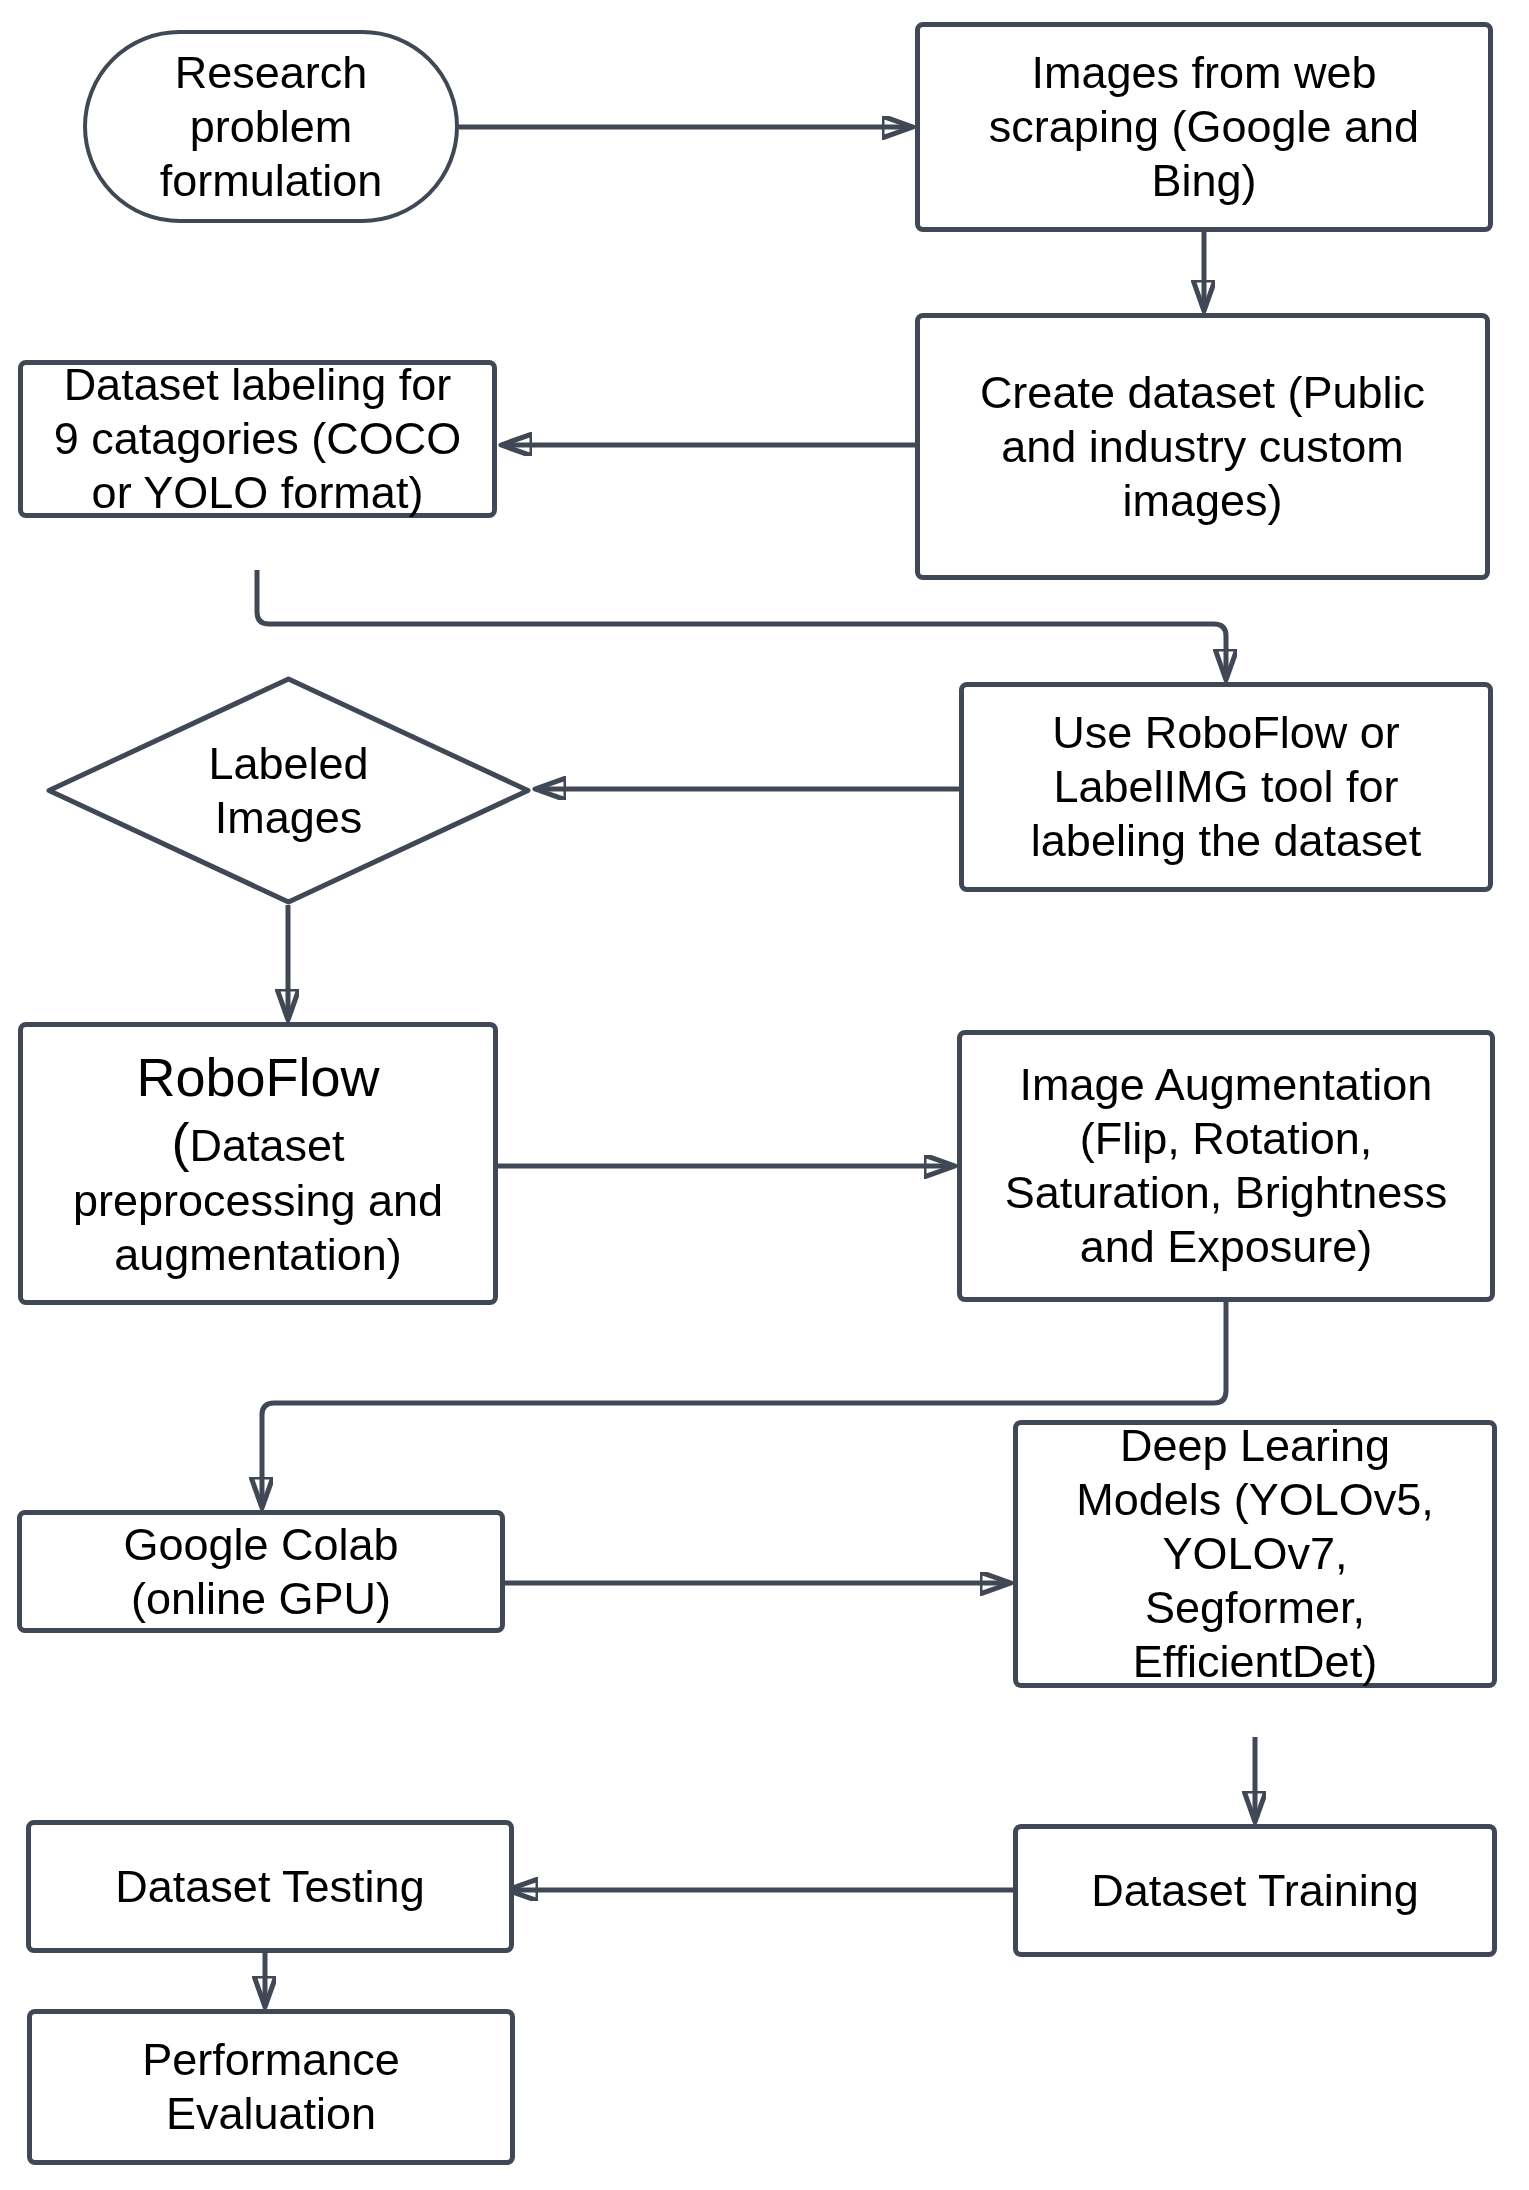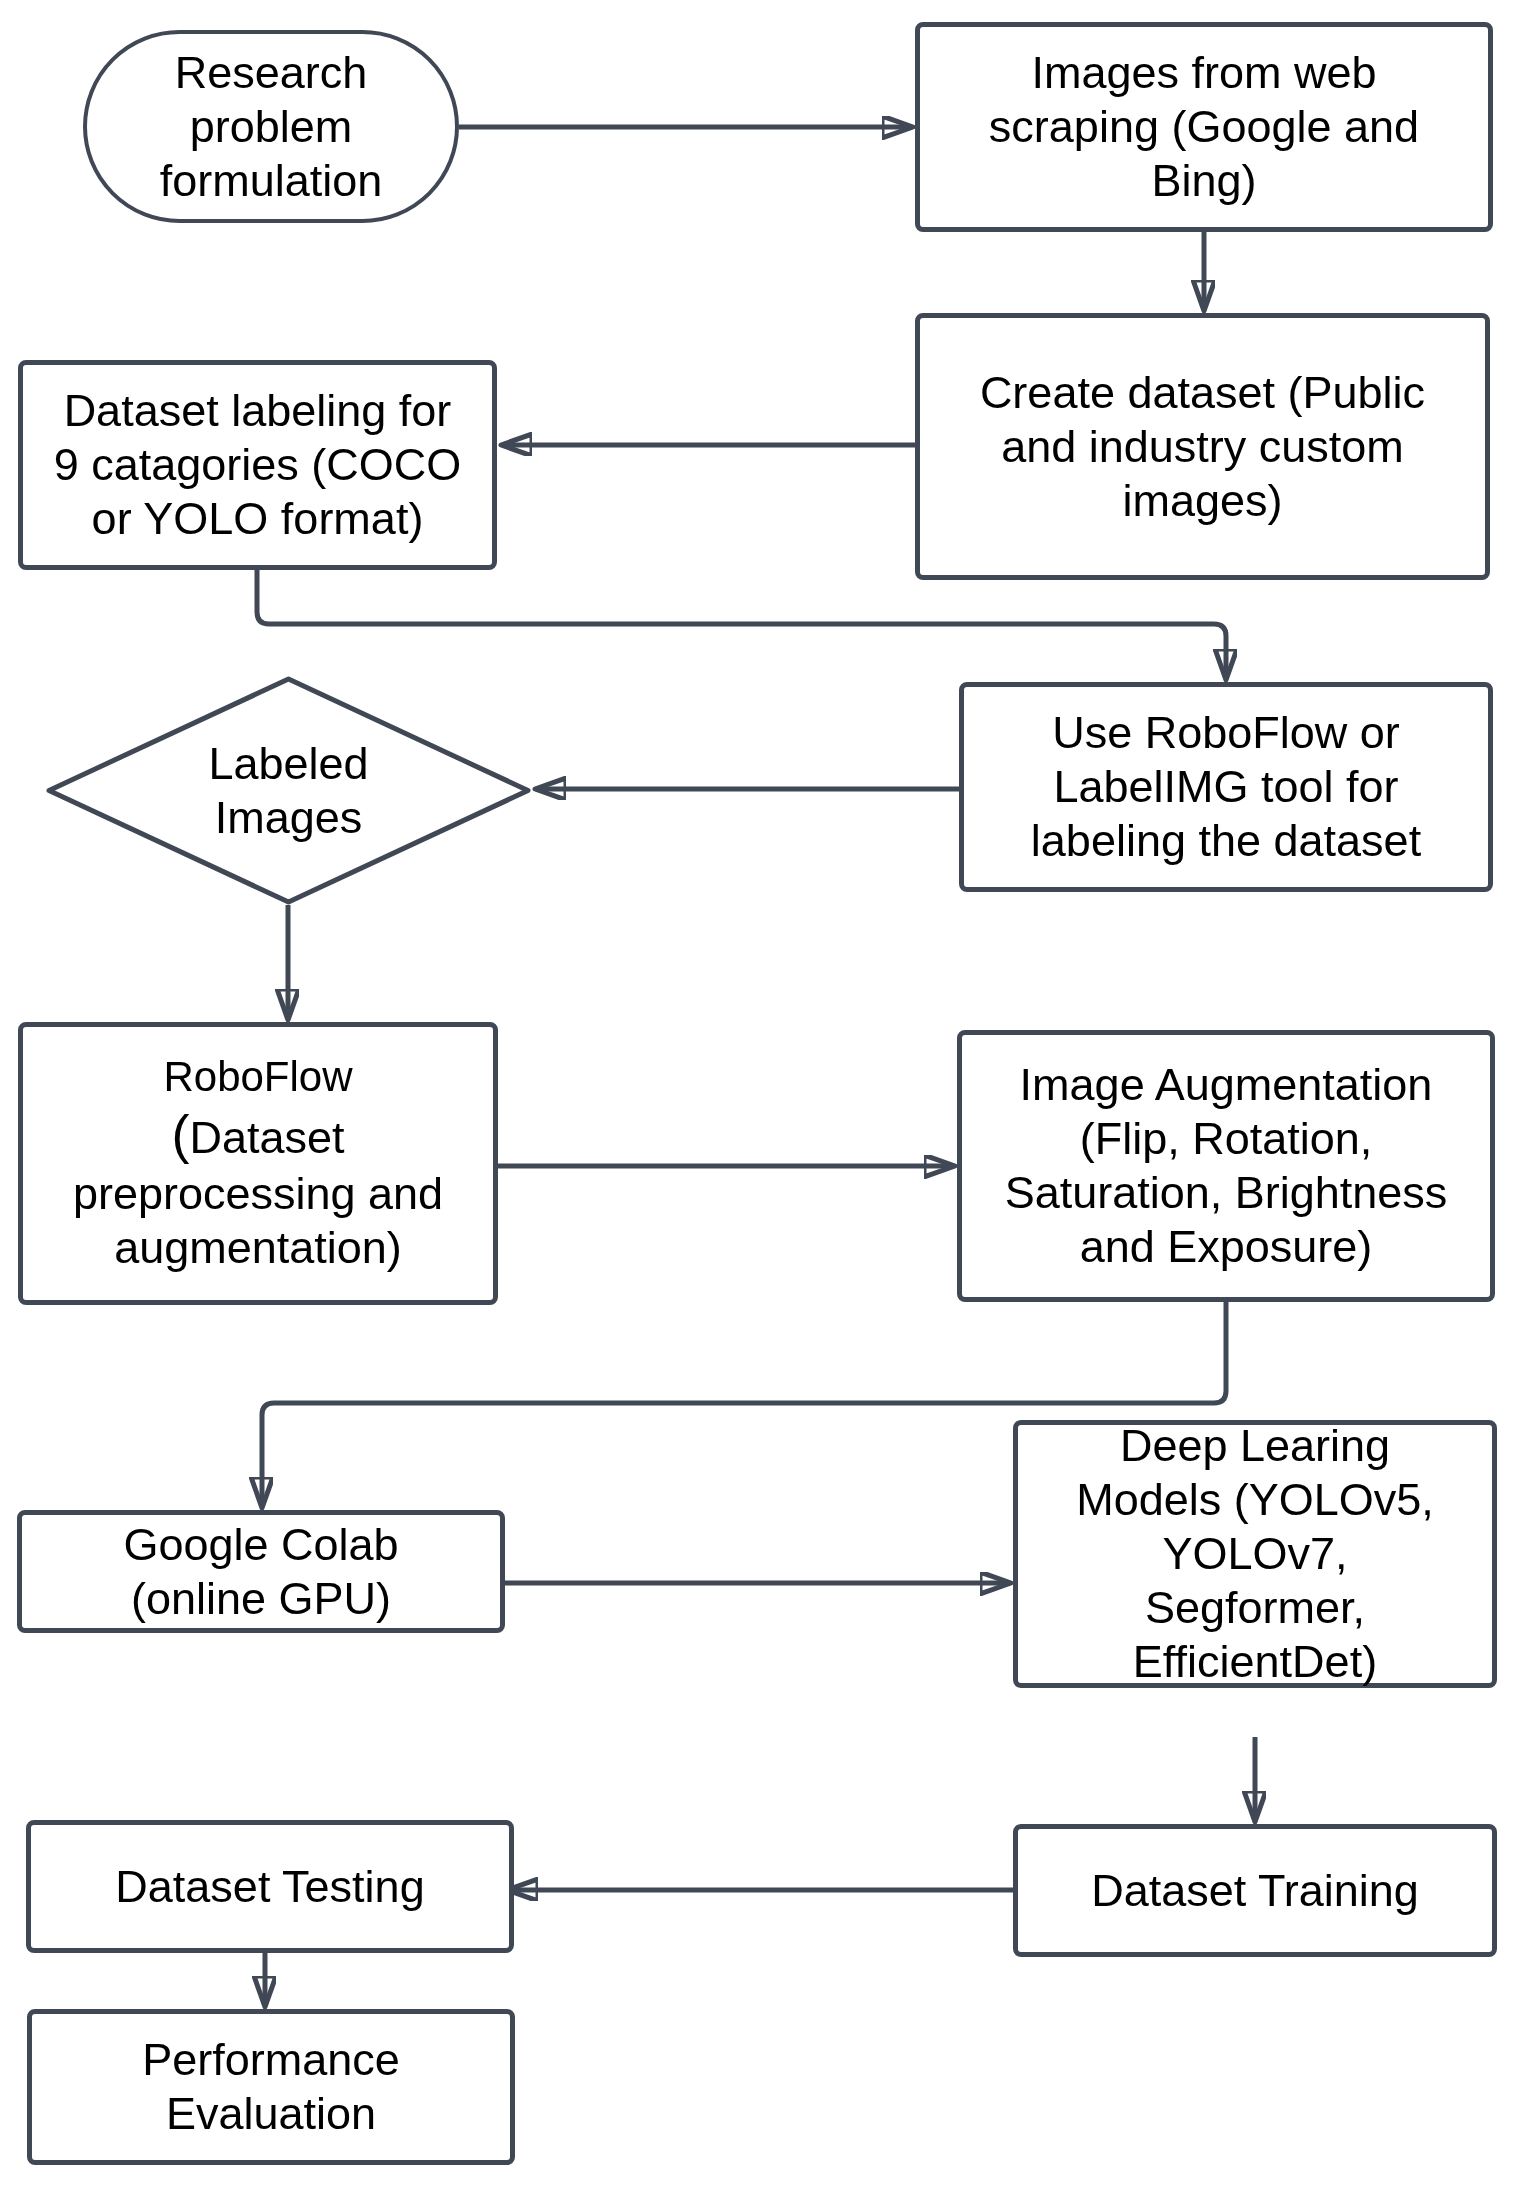--- a/index.html
+++ b/index.html
@@ -25,21 +25,21 @@
   }
   .stadium{border-radius:120px;border-width:4px;}
   .diamond{border:none;background:transparent;border-radius:0;}
   .diamond-svg{position:absolute;left:0;top:0;width:100%;height:100%;}
   .diamond-svg polygon{fill:var(--node-fill);stroke:var(--stroke-color);stroke-width:5;stroke-linejoin:round;}
   .label{
     position:relative;white-space:pre-line;font-size:45px;line-height:1.2;
     padding:0 8px;
     text-align:center;
   }
-  .node-title{position:relative;font-size:42px;line-height:1.2;text-align:center;}
+  .node-title{position:relative;font-size:54px;line-height:1.2;text-align:center;}
   .big-paren{font-size:54px;}
 </style>
 </head>
 <body>
 
 <div class="canvas">
 
   <svg class="edges" viewBox="0 0 1529 2190">
     <defs>
       <marker id="arrowhead" markerWidth="34" markerHeight="24" refX="30" refY="11" orient="auto" markerUnits="userSpaceOnUse">
@@ -71,21 +71,21 @@
 scraping (Google and
 Bing)</div>
   </div>
 
   <div class="node" style="left:915px;top:313px;width:575px;height:267px">
     <div class="label">Create dataset (Public
 and industry custom
 images)</div>
   </div>
 
-  <div class="node" style="left:18px;top:360px;width:479px;height:210px">
+  <div class="node" style="left:18px;top:360px;width:479px;height:158px">
     <div class="label">Dataset labeling for
 9 catagories (COCO
 or YOLO format)</div>
   </div>
 
   <div class="node" style="left:959px;top:682px;width:534px;height:210px">
     <div class="label">Use RoboFlow or
 LabelIMG tool for
 labeling the dataset</div>
   </div>

